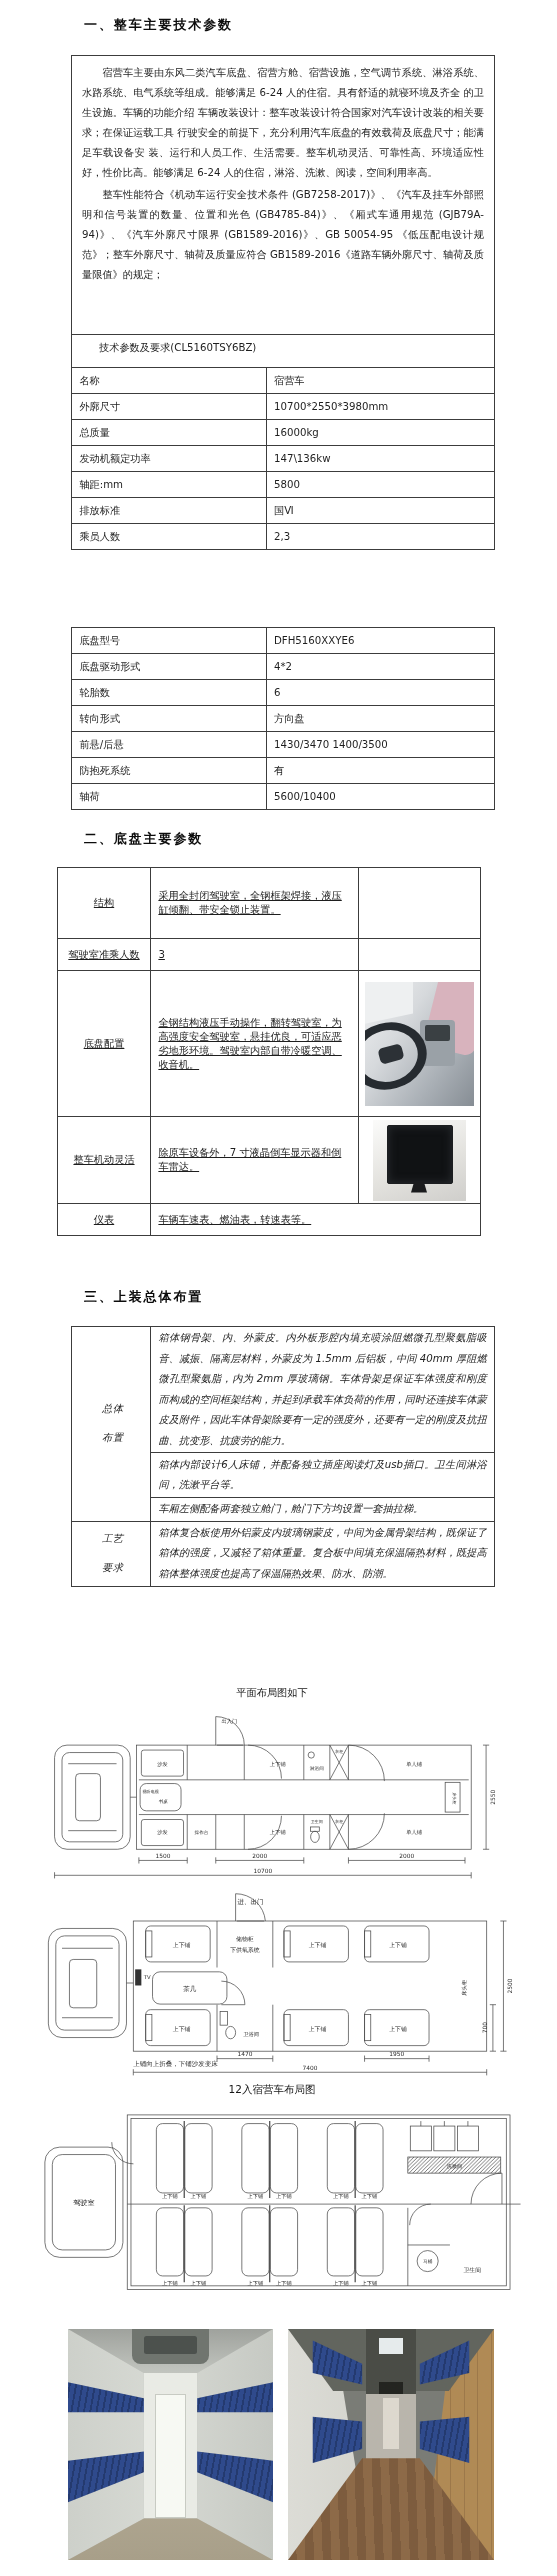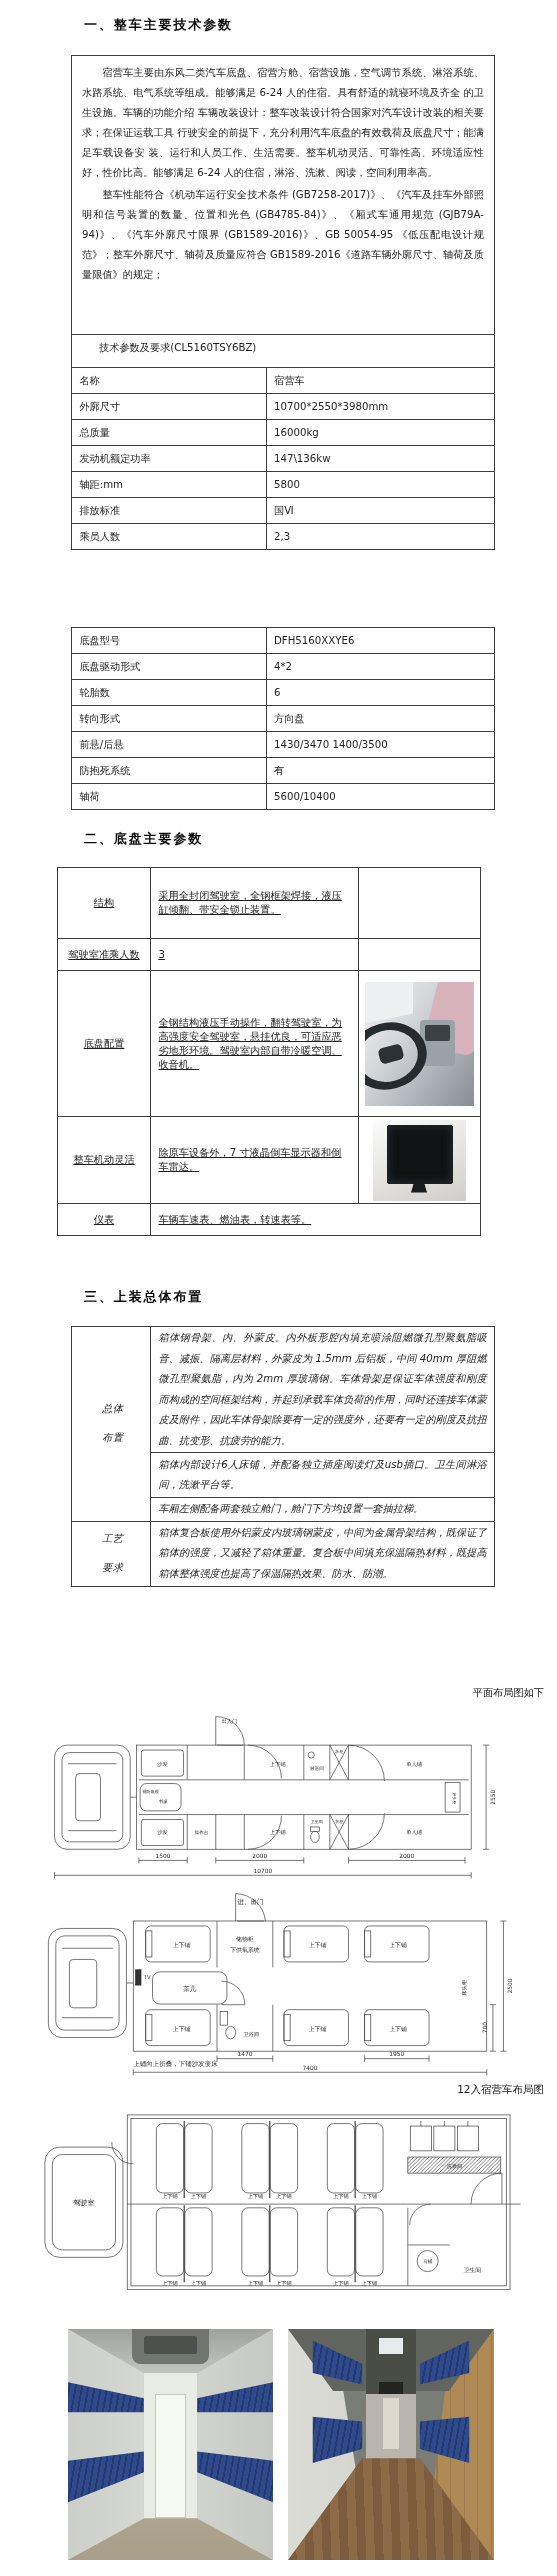--- a/index.html
+++ b/index.html
@@ -22,21 +22,21 @@
   .t-chassis td{height:26px;}
   .t-chs2{left:57px;top:867px;width:424px;text-decoration:underline;}
   .t-chs2 .lab{text-align:center;padding:1.2px 2.5px;}
   .t-chs2 .imgc{padding:1.2px;}
   .rA td{height:71px}.rB td{height:32px}.rC td{height:146px}.rD td{height:87px}.rE td{height:32px}
   .t-body{left:71px;top:1326px;width:424px;}
   .t-body td{line-height:20.5px;padding:3.7px 8.7px;font-style:italic;}
   .t-body .lab{text-align:right;padding:1.2px 2.5px;}
   .labwrap{width:25px;margin:0 auto;word-break:break-all;line-height:28.5px;letter-spacing:0.6px;}
   .just{text-align:justify;}
-  .cap{position:absolute;left:0;width:544px;text-align:right;font-size:10.2px;color:#161616;}
+  .cap{position:absolute;left:0;width:544px;text-align:center;font-size:10.2px;color:#161616;}
   .cap1{top:1686px}.cap2{top:2083px;font-size:10.5px;}
   
   .plan{position:absolute;left:31px;}
   .plan1{top:1709px}.plan2{top:1890px}.plan3{top:2105px}
   .plan rect,.plan path,.plan line,.plan circle,.plan ellipse{fill:none;stroke:#4a4a4a;stroke-width:1.2px;}
   .plan text{fill:#2a2a2a;stroke:none;font-family:"DejaVu Sans","Liberation Sans",sans-serif;}
   .mid{text-anchor:middle}
   .f6{font-size:6.5px}.f7{font-size:7.5px}.f8{font-size:8.5px}.f9{font-size:9.5px}.f10{font-size:10.5px}.f11{font-size:11.5px}
   .dim{stroke:#7a7a7a;stroke-width:1px;}
   .dimt{fill:#4a4a4a;font-size:9.5px;}

